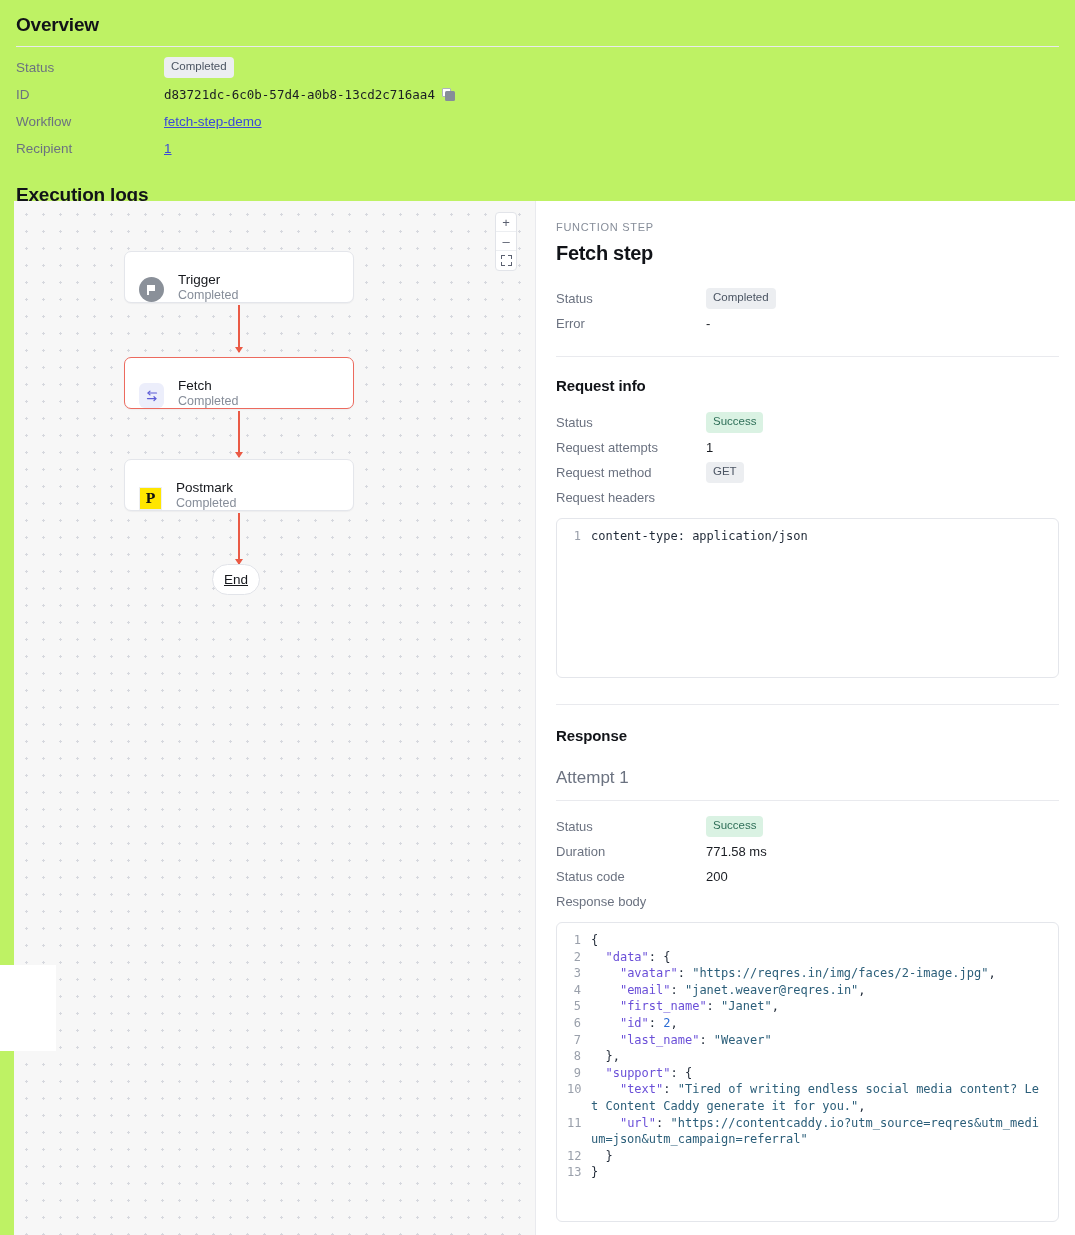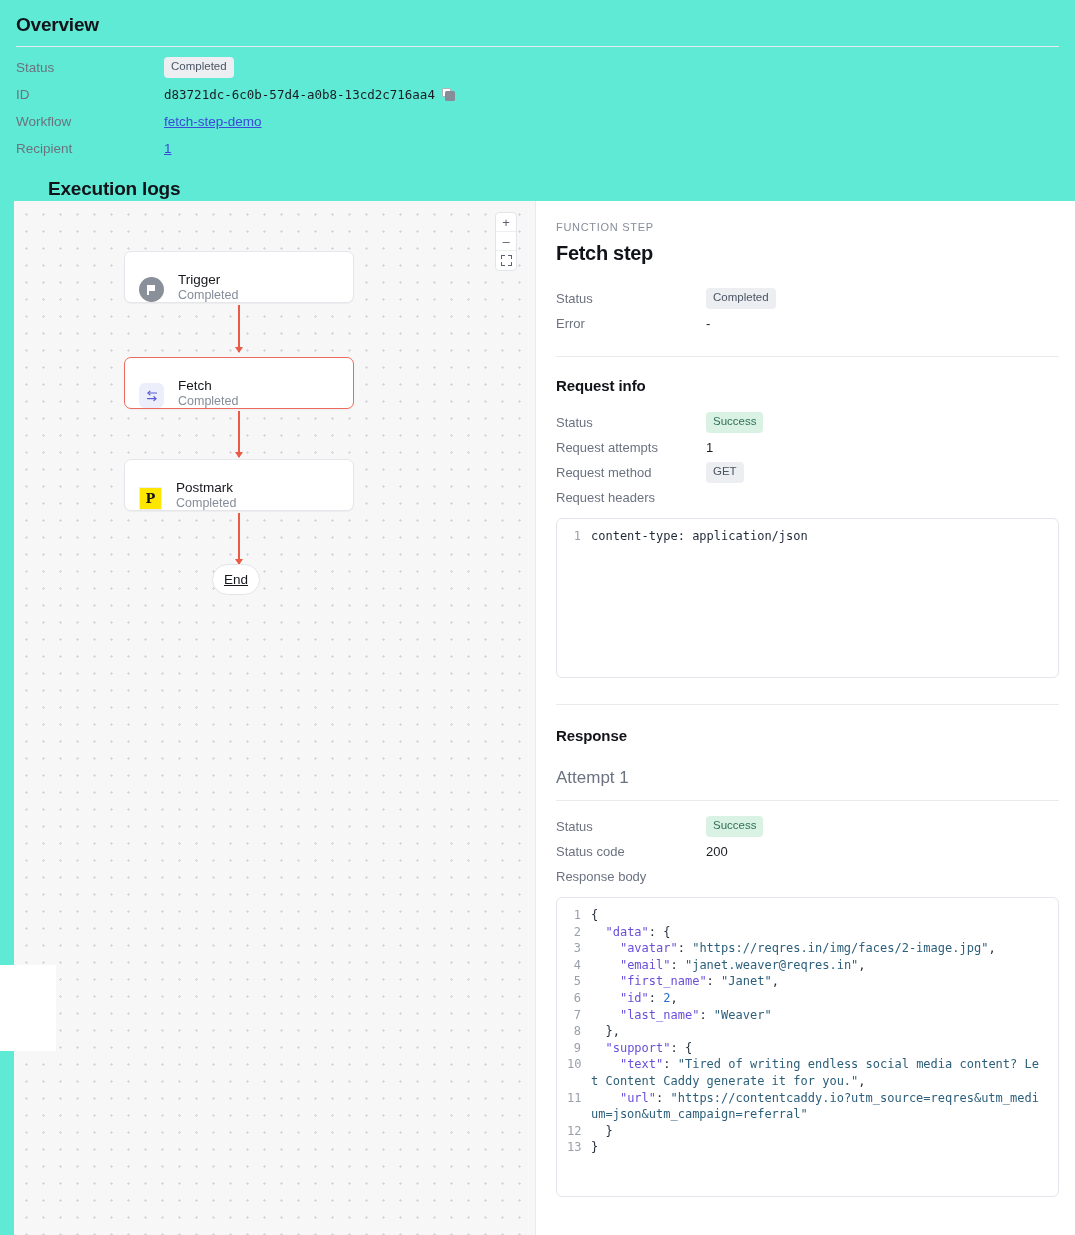--- a/index.html
+++ b/index.html
@@ -4,21 +4,21 @@
 <style>
   * { box-sizing: border-box; margin: 0; padding: 0; }
   html, body {
     width: 1075px;
     height: 1235px;
     background: #ffffff;
     font-family: "Liberation Sans", sans-serif;
     color: #1a1d23;
     overflow: hidden;
   }
-  .page { position: relative; width: 1075px; height: 1235px; background:#5eead4; }
+  .page { position: relative; width: 1075px; height: 1235px; background:#bef264; }
 
   
   .section-title {
     font-size: 19px; font-weight: 700; letter-spacing:-0.2px; color:#111318;
   }
   #overview-title { position:absolute; left:16px; top:14px; }
   .hr { position:absolute; left:16px; width:1043px; height:1px; background:#e9eaee; }
   #overview-rule { top:46px; }
 
   .kv-table { position:absolute; left:16px; top:54px; width:1043px; }
@@ -37,21 +37,21 @@
 
   .mono { font-family:"DejaVu Sans Mono","Liberation Mono",monospace; font-size:12.5px; color:#1a1d23;}
 
   .copy-icon { width:13px; height:13px; display:inline-block; position:relative; cursor:pointer;}
   .copy-icon i { position:absolute; display:block; box-sizing:border-box;}
   .copy-icon i.back { left:0; top:0; width:9px; height:9px; border:1.5px solid #aeb3bd; background:#fff; border-radius:1px;}
   .copy-icon i.front { left:3px; top:3px; width:10px; height:10px; background:#868d99; border-radius:1.5px;}
 
   .link { color:#3b4ad8; text-decoration:underline; font-size:13.5px; }
 
-  #logs-title { position:absolute; left:16px; top:178px;margin-left:32px; }
+  #logs-title { position:absolute; left:16px; top:184px; }
 
   
   #flow-canvas {
     position:absolute; left:14px; top:201px; width:522px; height:1034px;
     background-color:#f7f7f7;
     background-image: radial-gradient(#d6d8de 1.1px, transparent 1.2px);
     background-size: 17px 17px;
     background-position: 4px 5px;
     border-right:1px solid #e9eaee;
     overflow:hidden;
@@ -314,20 +314,24 @@
     <div style="margin-top:24px; font-size:17px; color:#6b7280;">Attempt 1</div>
 
     <div class="p-hr" style="margin-top:12px;"></div>
 
     <div class="p-rows" style="margin-top:13px;">
       <div class="p-row">
         <div class="p-key">Status</div>
         <div class="p-val"><span class="badge badge-green">Success</span></div>
       </div>
       <div class="p-row">
+        <div class="p-key">Duration</div>
+        <div class="p-val">771.58 ms</div>
+      </div>
+      <div class="p-row">
         <div class="p-key">Status code</div>
         <div class="p-val">200</div>
       </div>
       <div class="p-row">
         <div class="p-key">Response body</div>
       </div>
     </div>
 
     <div class="code-box" id="body-code" style="margin-top:8px; height:300px;">
         <div class="code-line">

